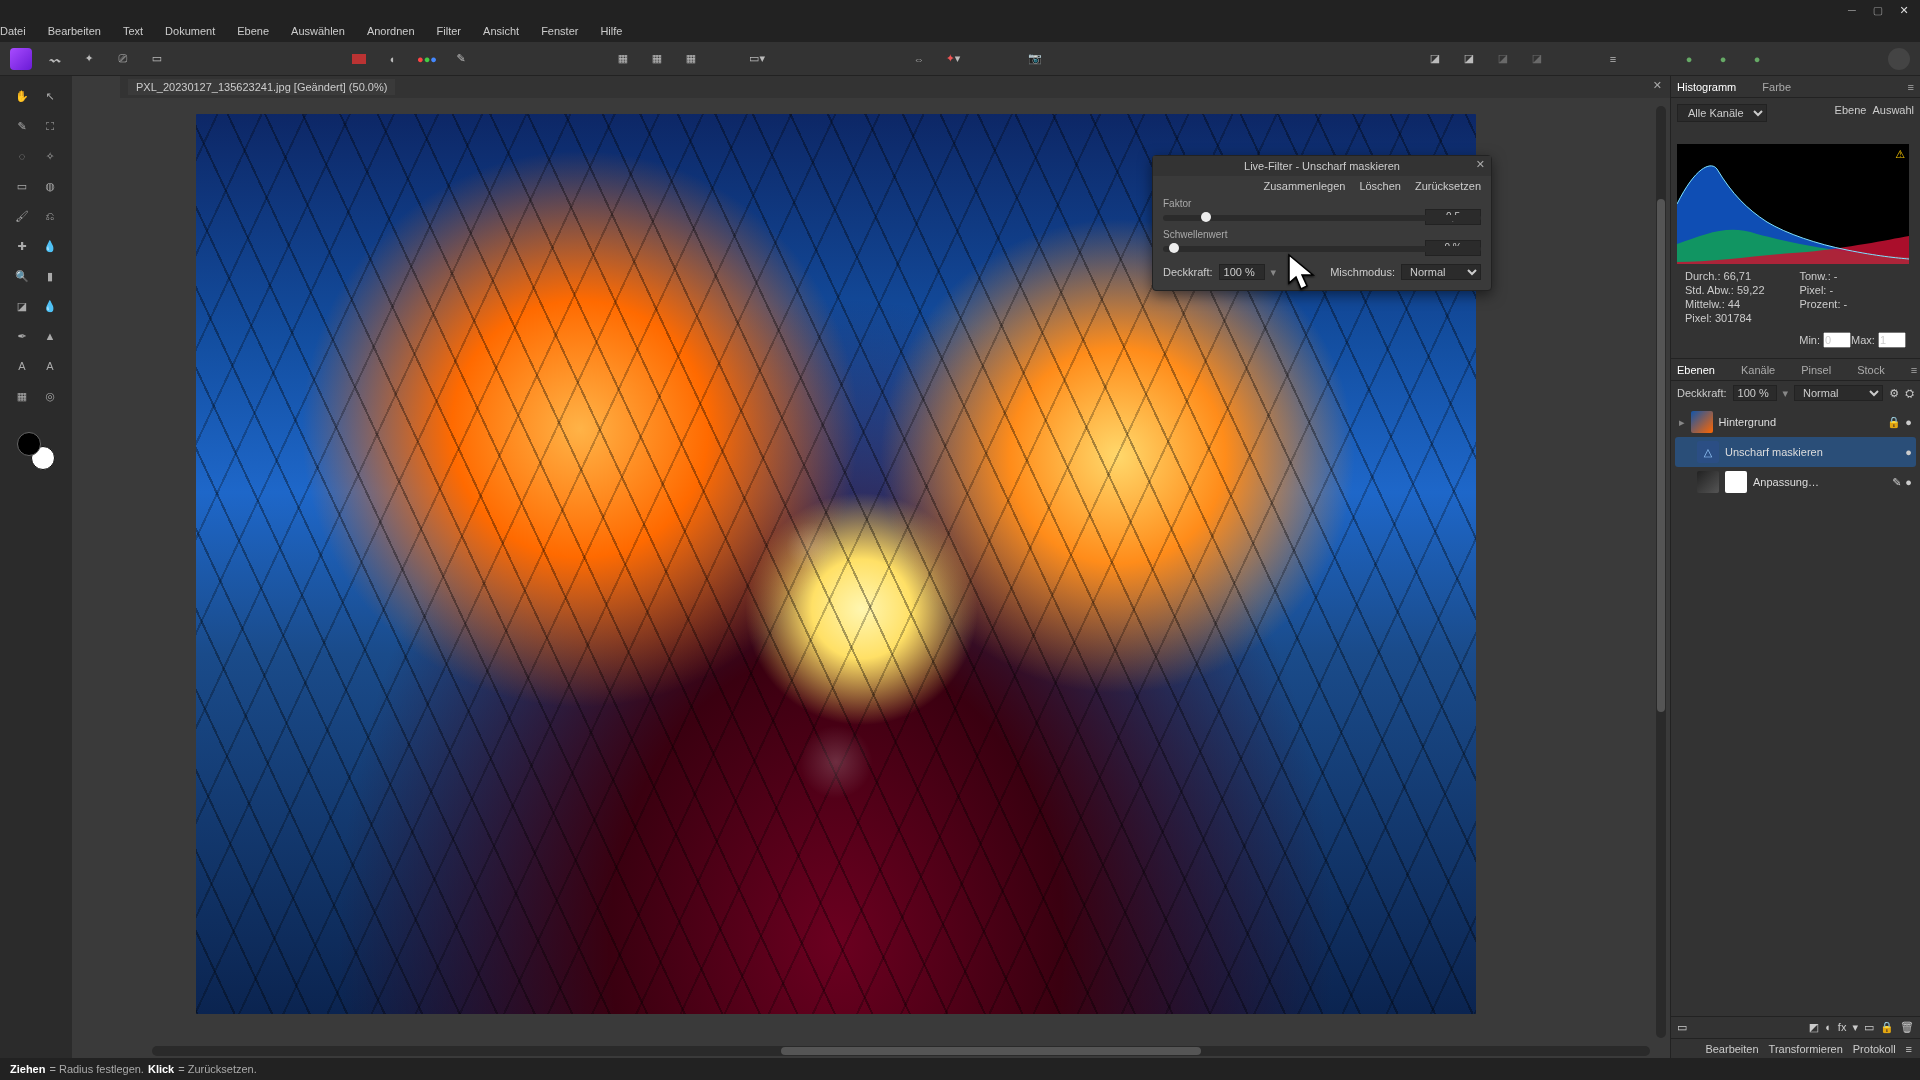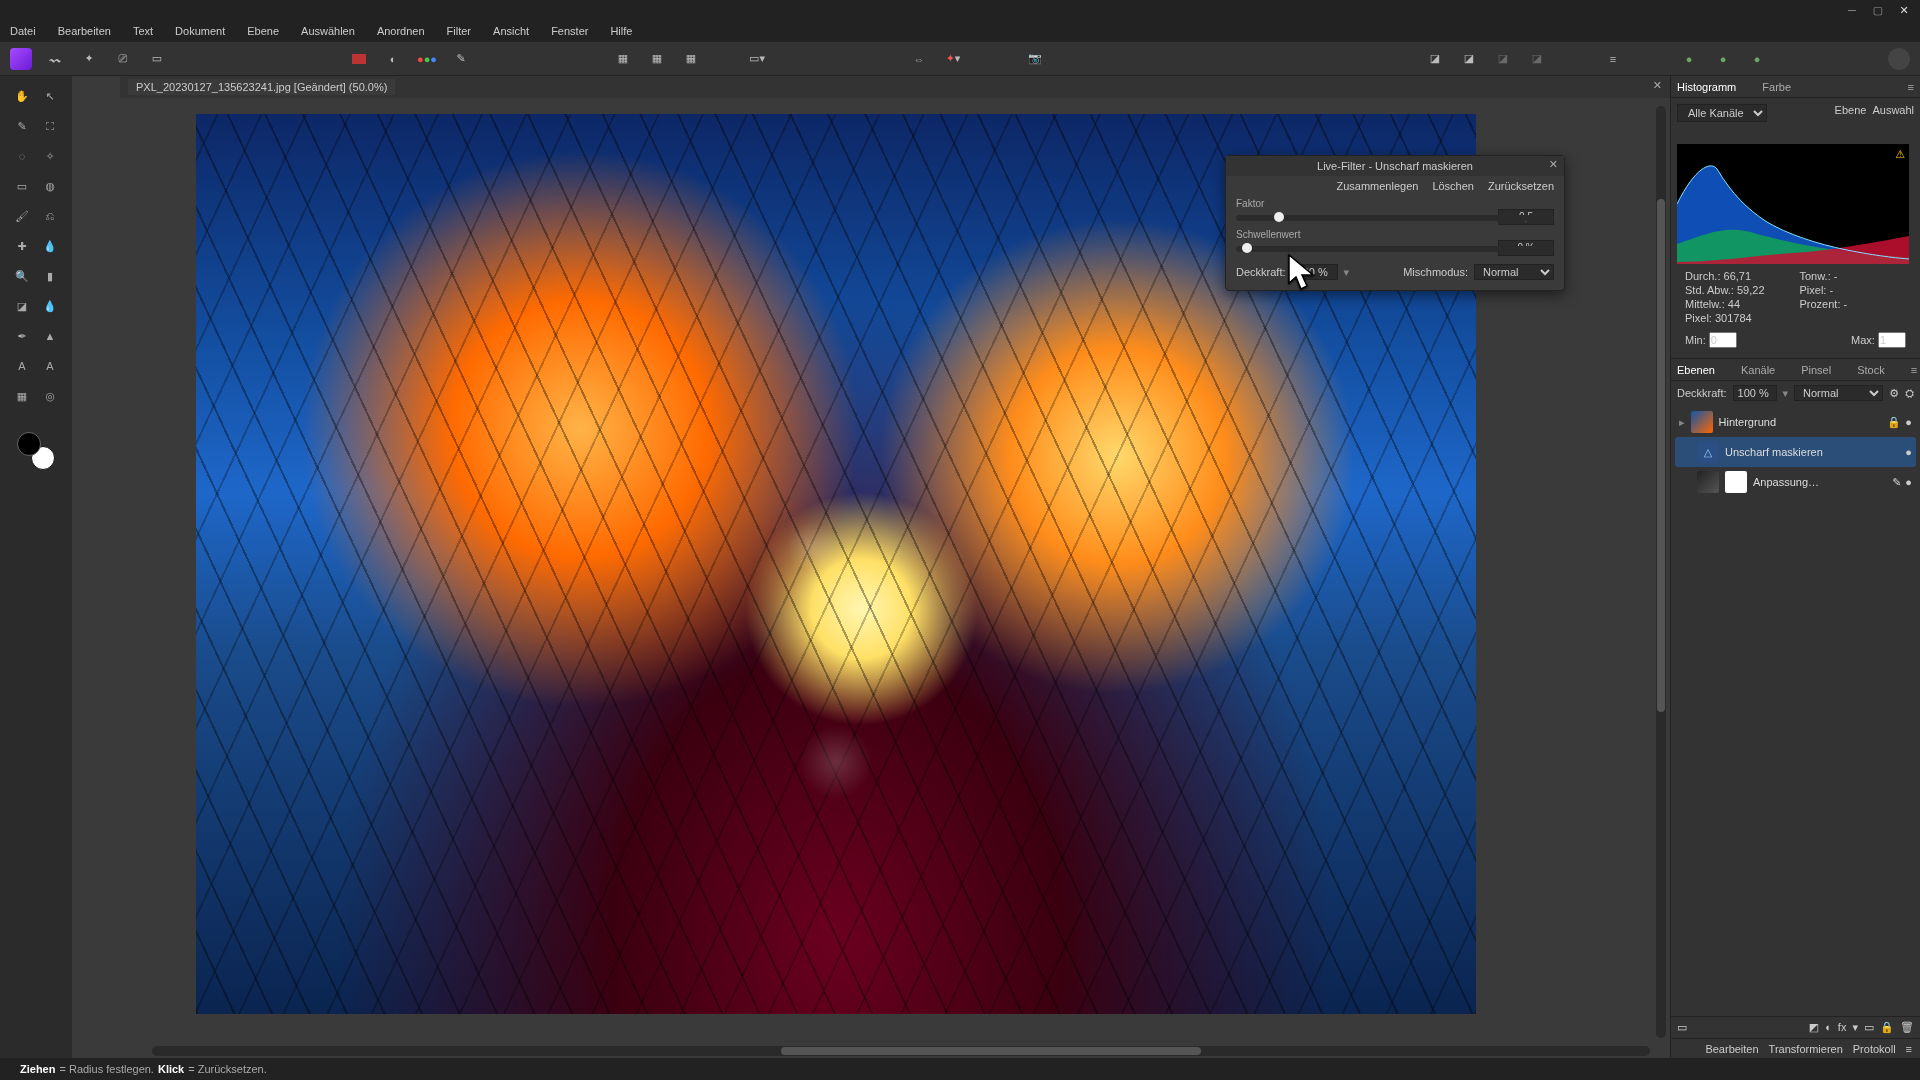--- a/index.html
+++ b/index.html
@@ -2,21 +2,21 @@
 <html><head>
 <meta charset="utf-8">
 <style>
 * { margin:0; padding:0; box-sizing:border-box; font-family:"Segoe UI",Arial,sans-serif; font-size:11px; color:#ccc; user-select:none; }
 body { width:1920px; height:1080px; background:#333; overflow:hidden; position:relative; }
 
 
 .titlebar { height:20px; background:#222; display:flex; justify-content:flex-end; align-items:center; padding-right:6px; gap:6px; }
 .titlebar .winbtn { width:20px; height:14px; display:flex; align-items:center; justify-content:center; color:#999; }
 .titlebar .winbtn.close { color:#ddd; }
-.menubar { height:22px; background:#222; display:flex; align-items:center; padding-left:10px; gap:22px; }
+.menubar { height:22px; background:#222; display:flex; align-items:center; gap:22px; }
 .menubar span { color:#ccc; }
 .toolbar { height:34px; background:#333; border-bottom:1px solid #222; display:flex; align-items:center; padding:0 10px; }
 .tb-group { display:flex; align-items:center; gap:12px; }
 .app-icon { width:22px; height:22px; background:linear-gradient(135deg,#a84bff,#6a1bd6); border-radius:4px; }
 .icon-btn { width:22px; height:22px; display:flex; align-items:center; justify-content:center; color:#bbb; border-radius:3px; }
 
 
 .workspace { position:absolute; top:76px; left:0; right:0; bottom:22px; display:flex; }
 .tools-left { width:72px; background:#2b2b2b; padding-top:8px; display:flex; flex-direction:column; align-items:center; }
 .tool-row { display:flex; gap:4px; margin-bottom:6px; }
@@ -56,57 +56,57 @@
 .panel-tabs .tab { color:#aaa; }
 .panel-tabs .tab.active { color:#fff; }
 .panel-tabs .burger { margin-left:auto; color:#aaa; }
 .histo { padding:6px 6px 4px 6px; position:relative; }
 .histo select { background:#2b2b2b; border:1px solid #222; color:#ccc; padding:1px 6px; }
 .histo .subtabs { position:absolute; right:6px; top:6px; display:flex; gap:6px; font-size:10px; color:#aaa; }
 .histo-box { width:232px; height:120px; background:#000; margin-top:22px; position:relative; overflow:hidden; }
 .warn-tri { position:absolute; right:4px; top:4px; color:#ffcc00; }
 .histo-box svg { position:absolute; inset:0; }
 .histo-meta { display:grid; grid-template-columns:1fr 1fr; gap:2px 8px; padding:6px 8px; font-size:10px; color:#aaa; }
-.histo-minmax { display:flex; justify-content:space-between; padding:2px 8px 6px; font-size:10px; }
+.histo-minmax { display:flex; justify-content:flex-end; padding:2px 8px 6px; font-size:10px; }
 
 .layers-panel { border-top:1px solid #222; }
 .layer-opts { display:flex; align-items:center; gap:6px; padding:4px 6px; font-size:10px; }
 .layer-opts input,.layer-opts select{ background:#2b2b2b; border:1px solid #222; color:#ccc; padding:0 4px; height:16px; }
 .layer-list { padding:2px 4px; }
 .layer-item { display:flex; align-items:center; height:30px; gap:6px; padding:0 4px; border-radius:3px; }
 .layer-item.active { background:#2a4e78; }
 .layer-thumb { width:22px; height:22px; background:#555; border-radius:2px; }
 .layer-name { flex:1; color:#ddd; font-size:11px; white-space:nowrap; overflow:hidden; text-overflow:ellipsis; }
 .layer-item.child { padding-left:22px; }
 .layer-icons { display:flex; gap:4px; color:#aaa; }
 .panel-footer { margin-top:auto; border-top:1px solid #222; padding:4px 6px; display:flex; justify-content:space-between; align-items:center; }
 .panel-footer .icon-row { display:flex; gap:6px; color:#888;}
 .bottom-tabs { height:20px; border-top:1px solid #222; display:flex; align-items:center; justify-content:flex-end; gap:10px; padding:0 8px; color:#aaa; font-size:10px;}
 
 
-.dialog { position:absolute; top:155px; left:1225px; width:340px; background:#3a3a3a; border:1px solid #222; border-radius:4px; box-shadow:0 4px 14px rgba(0,0,0,.5);}
+.dialog { position:absolute; top:155px; left:1152px; width:340px; background:#3a3a3a; border:1px solid #222; border-radius:4px; box-shadow:0 4px 14px rgba(0,0,0,.5);}
 .dialog-title { height:20px; background:#333; display:flex; align-items:center; justify-content:center; font-size:11px; color:#ccc; position:relative; }
 .dialog-close { position:absolute; right:6px; top:2px; color:#aaa; }
 .dialog-links { display:flex; justify-content:flex-end; gap:14px; padding:4px 10px; font-size:11px; }
 .dialog-links span{ color:#ccc; }
 .slider-row { padding:2px 10px 6px; }
 .slider-row .lbl { color:#aaa; font-size:10px; }
 .slider-row .track { position:relative; height:6px; background:#2b2b2b; border-radius:3px; margin-top:6px; }
 .slider-row .track .knob { position:absolute; top:-3px; width:10px; height:10px; border-radius:50%; background:#eee; }
 .slider-row .valbox { position:absolute; right:10px; width:56px; height:16px; background:#2b2b2b; border:1px solid #222; color:#ccc; text-align:center; font-size:10px; line-height:14px; }
 .slider-row { position:relative; }
 .dialog-bottom { display:flex; align-items:center; gap:6px; padding:6px 10px 10px; font-size:10px; }
 .dialog-bottom select,.dialog-bottom input { background:#2b2b2b; border:1px solid #222; color:#ccc; padding:0 4px; height:16px; }
 
 
 .cursor { position:absolute; top:253px; left:1287px; pointer-events:none; }
 .cursor svg { filter:drop-shadow(0 1px 1px rgba(0,0,0,.8)); }
 
 
-.statusbar { position:absolute; left:0; right:0; bottom:0; height:22px; background:#222; display:flex; align-items:center; padding:0 20px; gap:4px; }
+.statusbar { position:absolute; left:0; right:0; bottom:0; height:22px; background:#222; display:flex; align-items:center; padding:0 10px; gap:4px; }
 .statusbar b { color:#fff; }
 .statusbar span { color:#aaa; }
 
 .avatar { width:22px; height:22px; border-radius:50%; background:#444;}
 </style>
 </head>
 <body>
 
 <div class="titlebar">
   <div class="winbtn">─</div>

